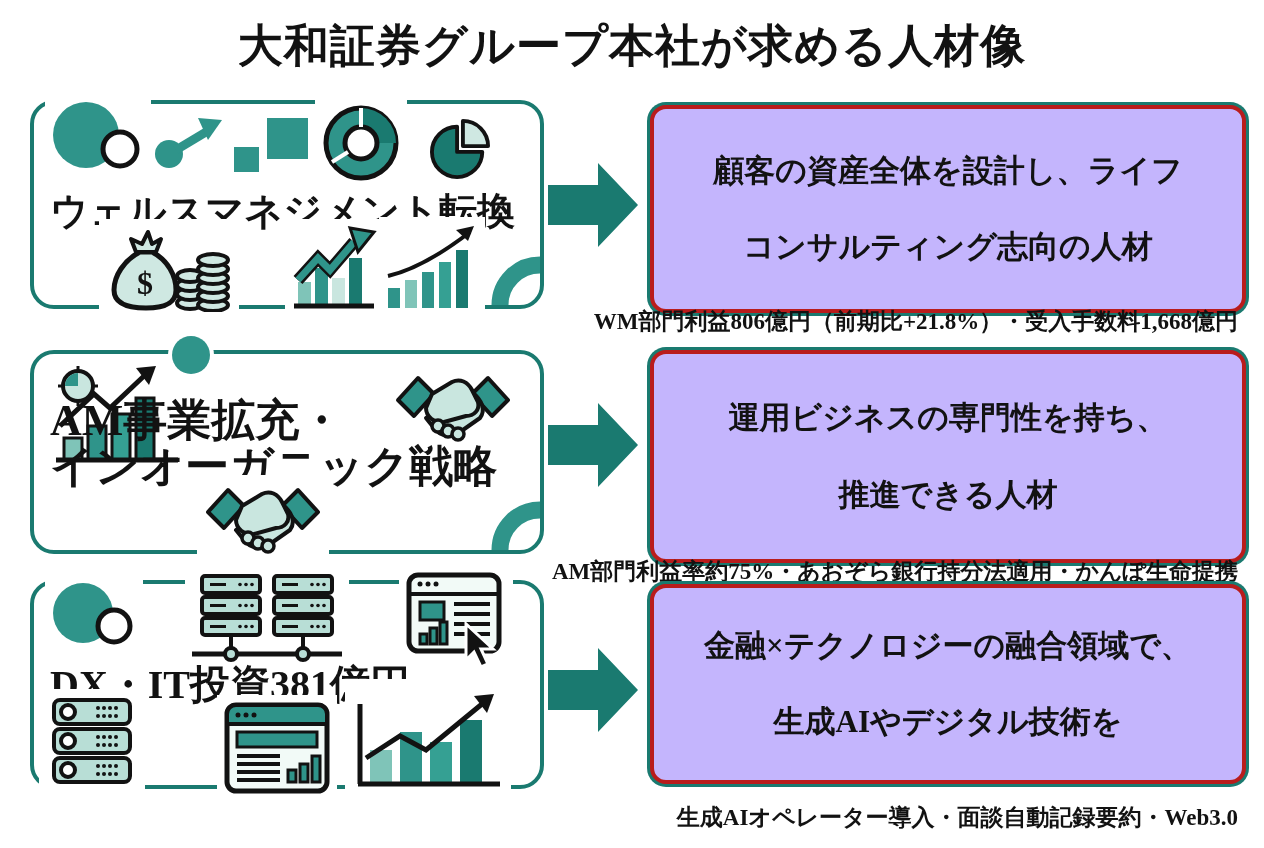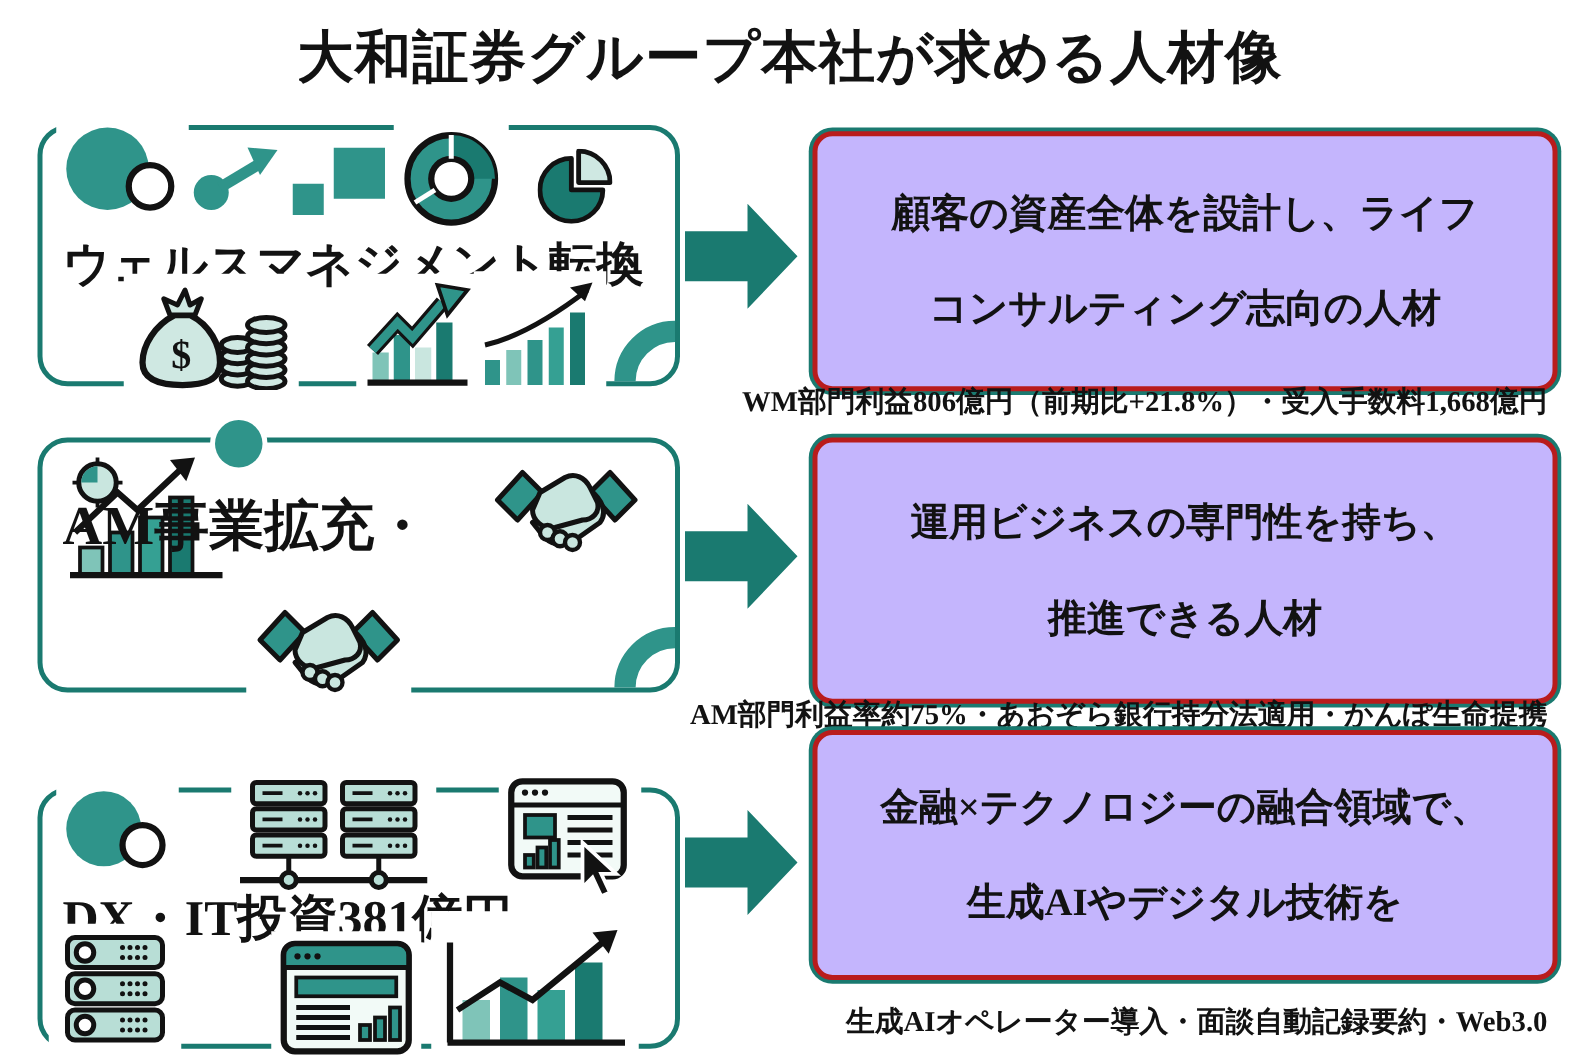--- a/index.html
+++ b/index.html
@@ -174,20 +174,21 @@
         <path d="M78 22 C88 30 92 40 86 48 L66 62 C56 68 46 66 40 58 L32 48 Z" fill="#c9e6df" stroke="#121212" stroke-width="4" stroke-linejoin="round"></path>
         <path d="M38 24 L58 12 C66 8 74 12 78 20 L84 32 C86 40 80 46 72 46 L50 52 C40 54 32 46 32 38 Z" fill="#c9e6df" stroke="#121212" stroke-width="4" stroke-linejoin="round"></path>
         <circle cx="44" cy="56" r="6" fill="#c9e6df" stroke="#121212" stroke-width="3.5"></circle>
         <circle cx="54" cy="61" r="6" fill="#c9e6df" stroke="#121212" stroke-width="3.5"></circle>
         <circle cx="64" cy="64" r="6" fill="#c9e6df" stroke="#121212" stroke-width="3.5"></circle>
       </svg>
     </span>
 
     <div class="topic-label" style="top:44px;font-size:44px;line-height:46px;">
       <div>AM事業拡充・</div>
+      <div>インオーガニック戦略</div>
     </div>
 
     <span class="icon masked" style="left:170px;top:128px;">
       <svg width="118" height="82" viewBox="0 0 118 82">
         <polygon points="4,30 24,8 40,24 20,46" fill="#2f948a" stroke="#121212" stroke-width="4" stroke-linejoin="round"></polygon>
         <polygon points="114,30 94,8 78,24 98,46" fill="#2f948a" stroke="#121212" stroke-width="4" stroke-linejoin="round"></polygon>
         <path d="M78 22 C88 30 92 40 86 48 L66 62 C56 68 46 66 40 58 L32 48 Z" fill="#c9e6df" stroke="#121212" stroke-width="4" stroke-linejoin="round"></path>
         <path d="M38 24 L58 12 C66 8 74 12 78 20 L84 32 C86 40 80 46 72 46 L50 52 C40 54 32 46 32 38 Z" fill="#c9e6df" stroke="#121212" stroke-width="4" stroke-linejoin="round"></path>
         <circle cx="44" cy="56" r="6" fill="#c9e6df" stroke="#121212" stroke-width="3.5"></circle>
         <circle cx="54" cy="61" r="6" fill="#c9e6df" stroke="#121212" stroke-width="3.5"></circle>
@@ -206,21 +207,21 @@
     <polygon points="0,25 50,25 50,3 90,45 50,87 50,65 0,65" fill="#1a7a70"></polygon>
   </svg>
 
   <div class="right-box" style="top:350px;height:205px;text-align:right;">
     <div class="line">運用ビジネスの専門性を持ち、</div>
     <div class="line">推進できる人材</div>
   </div>
 
   <div class="caption" style="top:556px;">AM部門利益率約75%・あおぞら銀行持分法適用・かんぽ生命提携</div>
 
-  <div class="left-box" style="top:630px;height:201px;">
+  <div class="left-box" style="top:580px;height:201px;">
 
     <span class="icon masked" style="left:18px;top:-3px;">
       <svg width="84" height="68" viewBox="0 0 84 68">
         <circle cx="31" cy="32" r="30" fill="#2f948a"></circle>
         <circle cx="62" cy="45" r="16" fill="#fff" stroke="#121212" stroke-width="5"></circle>
       </svg>
     </span>
 
     <span class="icon masked" style="left:158px;top:-10px;">
       <svg width="150" height="90" viewBox="0 0 150 90">

